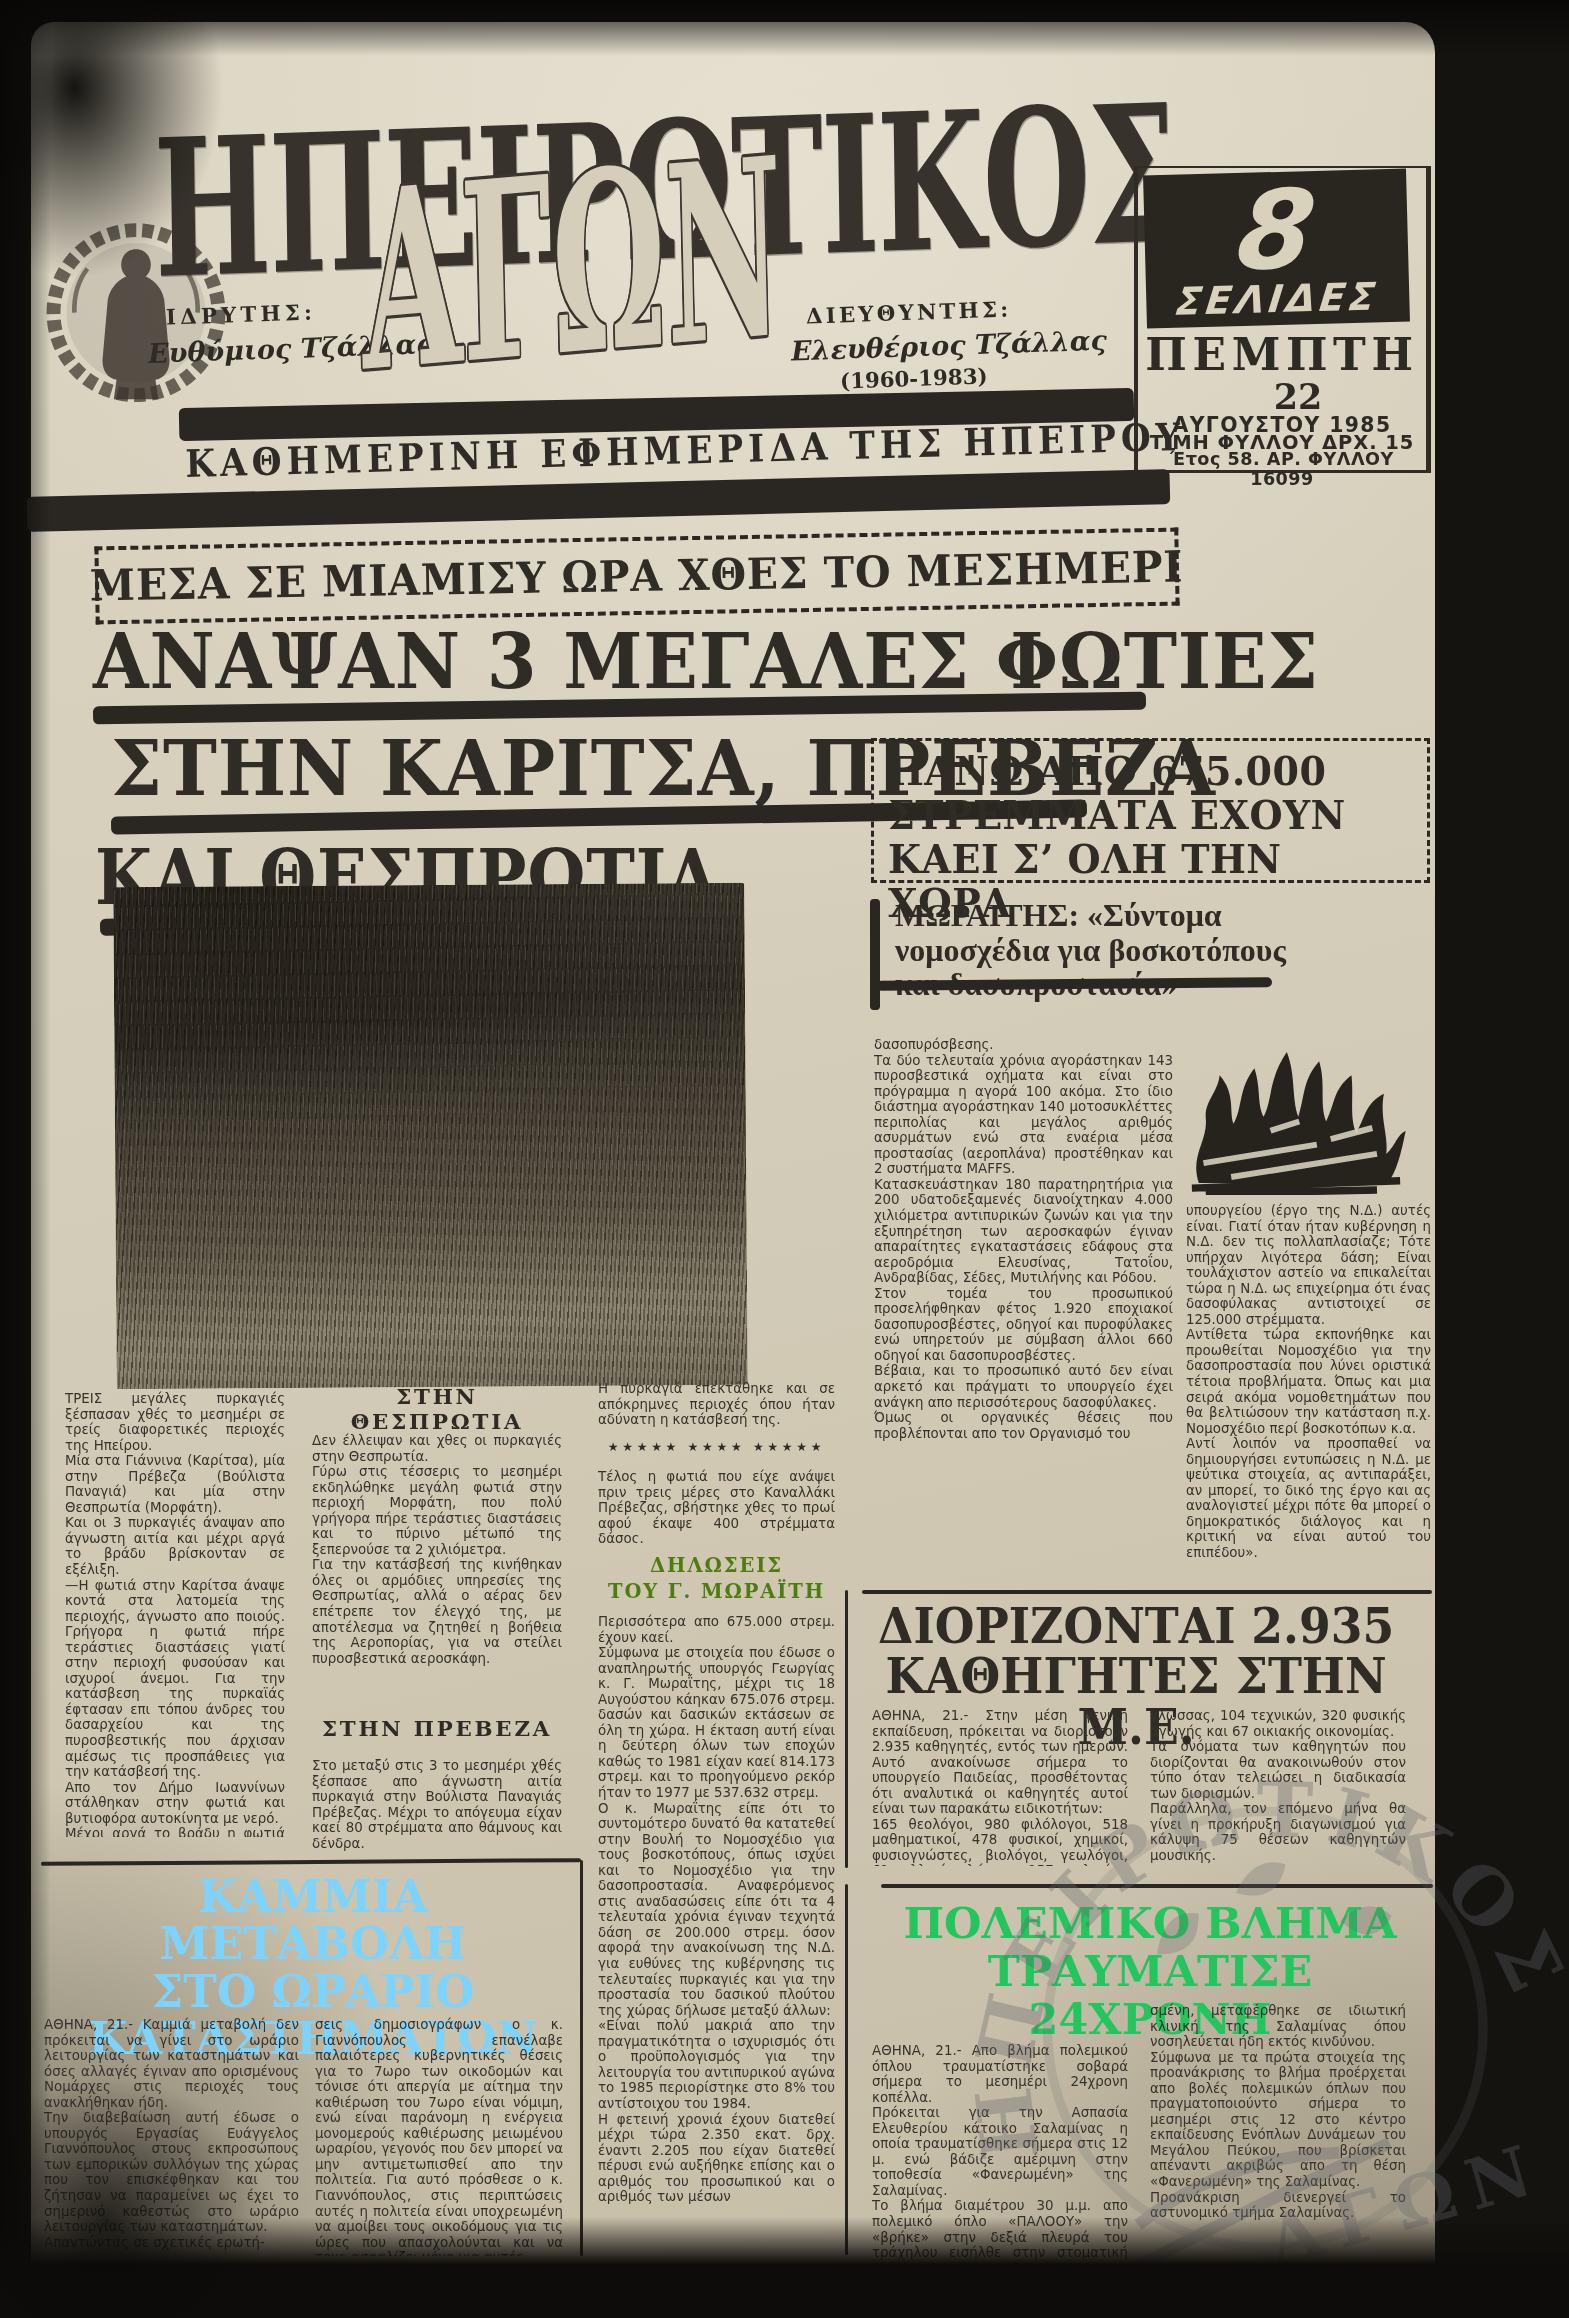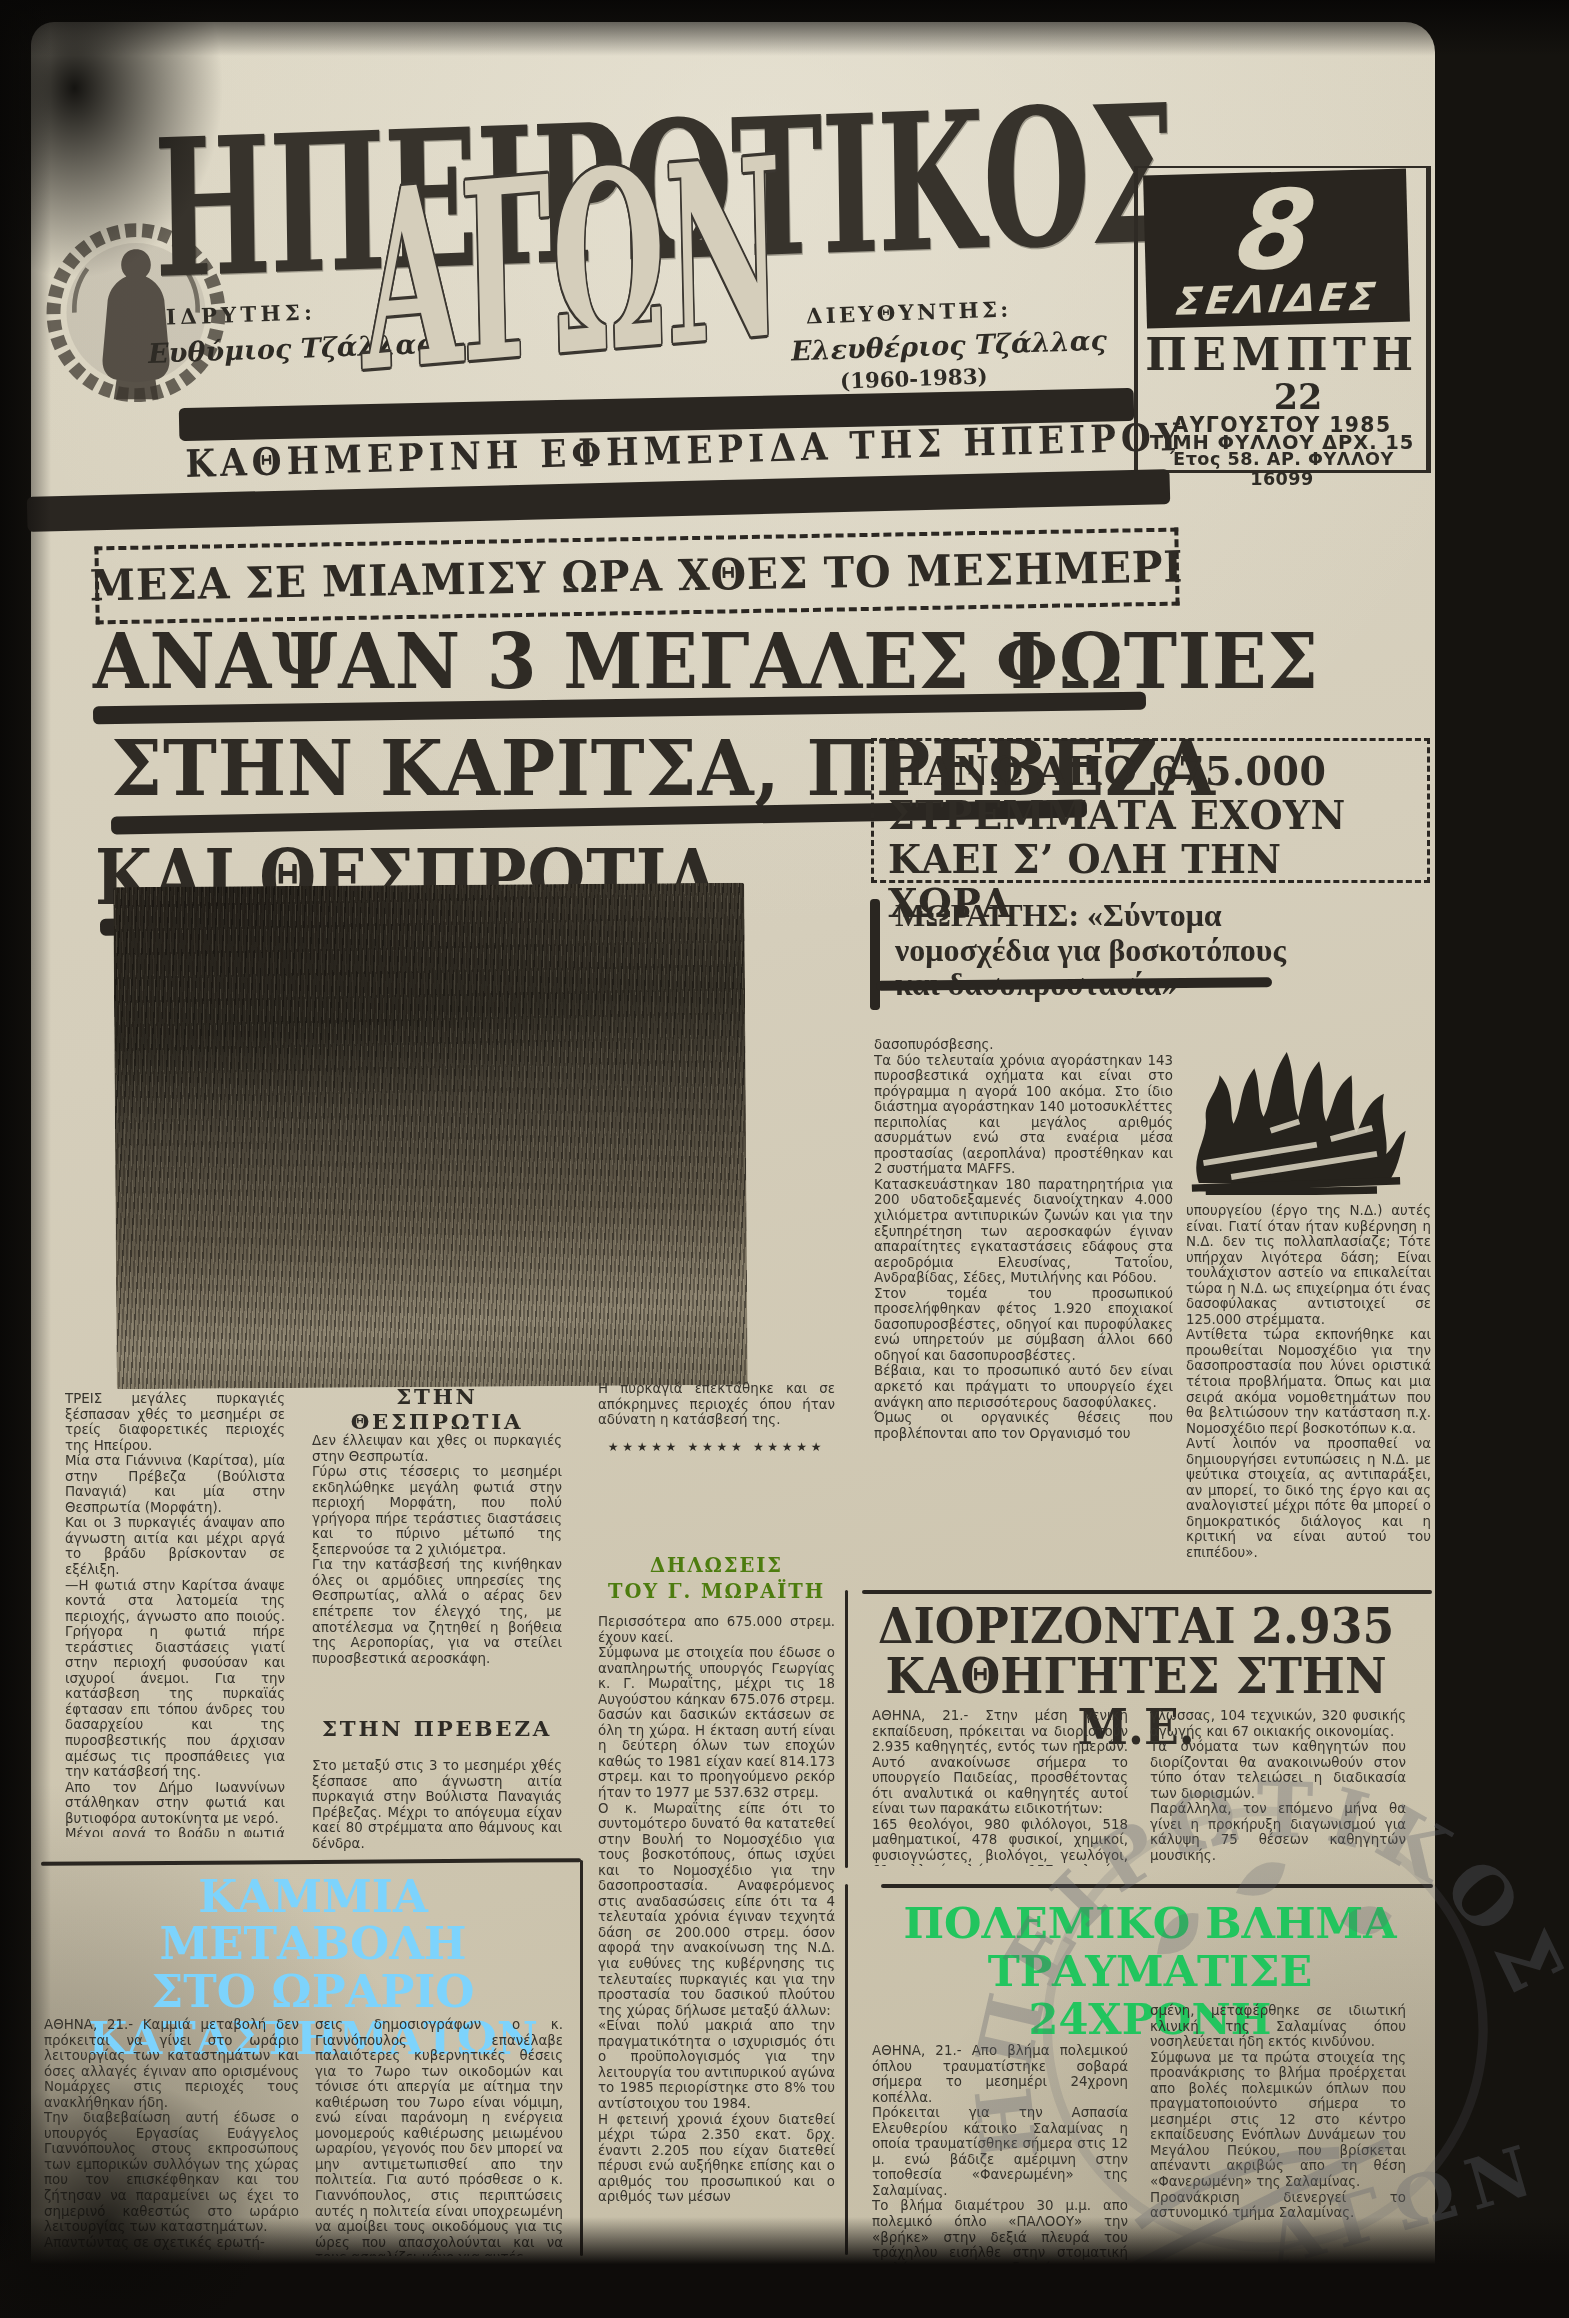--- a/index.html
+++ b/index.html
@@ -149,20 +149,21 @@
 
   <div class="abs col-head" style="left:312px;top:1384px;width:250px;font-size:21.3px;">ΣΤΗΝ ΘΕΣΠΡΩΤΙΑ</div>
   <div class="abs body-text" style="left:312px;top:1433px;width:250px;height:264px;">Δεν έλλειψαν και χθες οι πυρκαγιές στην Θεσπρωτία.
 Γύρω στις τέσσερις το μεσημέρι εκδηλώθηκε μεγάλη φωτιά στην περιοχή Μορφάτη, που πολύ γρήγορα πήρε τεράστιες διαστάσεις και το πύρινο μέτωπό της ξεπερνούσε τα 2 χιλιόμετρα.
 Για την κατάσβεσή της κινήθηκαν όλες οι αρμόδιες υπηρεσίες της Θεσπρωτίας, αλλά ο αέρας δεν επέτρεπε τον έλεγχό της, με αποτέλεσμα να ζητηθεί η βοήθεια της Αεροπορίας, για να στείλει πυροσβεστικά αεροσκάφη.</div>
   <div class="abs col-head" style="left:312px;top:1716px;width:250px;font-size:21.3px;">ΣΤΗΝ ΠΡΕΒΕΖΑ</div>
   <div class="abs body-text" style="left:312px;top:1758px;width:250px;height:93px;">Στο μεταξύ στις 3 το μεσημέρι χθές ξέσπασε απο άγνωστη αιτία πυρκαγιά στην Βούλιστα Παναγιάς Πρέβεζας. Μέχρι το απόγευμα είχαν καεί 80 στρέμματα απο θάμνους και δένδρα.</div>
 
   <div class="abs body-text" style="left:598px;top:1381px;width:237px;height:51px;">Η πυρκαγιά επεκτάθηκε και σε απόκρημνες περιοχές όπου ήταν αδύνατη η κατάσβεσή της.</div>
   <div class="abs ink center" style="left:598px;top:1440px;width:237px;font-size:12px;letter-spacing:3.7px;">★★★★★ ★★★★ ★★★★★</div>
+  <div class="abs body-text" style="left:598px;top:1469px;width:237px;height:74px;">Τέλος η φωτιά που είχε ανάψει πριν τρεις μέρες στο Καναλλάκι Πρέβεζας, σβήστηκε χθες το πρωί αφού έκαψε 400 στρέμματα δάσος.</div>
   <div class="abs serif bold pre center" style="left:598px;top:1553px;width:237px;font-size:19.5px;line-height:1.35;
               color:#4d7c0f;letter-spacing:1.9px;white-space:pre-line;">ΔΗΛΩΣΕΙΣ
 ΤΟΥ Γ. ΜΩΡΑΪΤΗ</div>
   <div class="abs body-text" style="left:598px;top:1614px;width:237px;height:636px;">Περισσότερα απο 675.000 στρεμ. έχουν καεί.
 Σύμφωνα με στοιχεία που έδωσε ο αναπληρωτής υπουργός Γεωργίας κ. Γ. Μωραΐτης, μέχρι τις 18 Αυγούστου κάηκαν 675.076 στρεμ. δασών και δασικών εκτάσεων σε όλη τη χώρα. Η έκταση αυτή είναι η δεύτερη όλων των εποχών καθώς το 1981 είχαν καεί 814.173 στρεμ. και το προηγούμενο ρεκόρ ήταν το 1977 με 537.632 στρεμ.
 Ο κ. Μωραΐτης είπε ότι το συντομότερο δυνατό θα κατατεθεί στην Βουλή το Νομοσχέδιο για τους βοσκοτόπους, όπως ισχύει και το Νομοσχέδιο για την δασοπροστασία. Αναφερόμενος στις αναδασώσεις είπε ότι τα 4 τελευταία χρόνια έγιναν τεχνητά δάση σε 200.000 στρεμ. όσον αφορά την ανακοίνωση της Ν.Δ. για ευθύνες της κυβέρνησης τις τελευταίες πυρκαγιές και για την προστασία του δασικού πλούτου της χώρας δήλωσε μεταξύ άλλων:
 «Είναι πολύ μακριά απο την πραγματικότητα ο ισχυρισμός ότι ο προϋπολογισμός για την λειτουργία του αντιπυρικού αγώνα το 1985 περιορίστηκε στο 8% του αντίστοιχου του 1984.
 Η φετεινή χρονιά έχουν διατεθεί μέχρι τώρα 2.350 εκατ. δρχ. έναντι 2.205 που είχαν διατεθεί πέρυσι ενώ αυξήθηκε επίσης και ο αριθμός του προσωπικού και ο αριθμός των μέσων</div>
 
   <div class="abs rule" style="left:862px;top:1590px;width:570px;height:3.7px;"></div>

